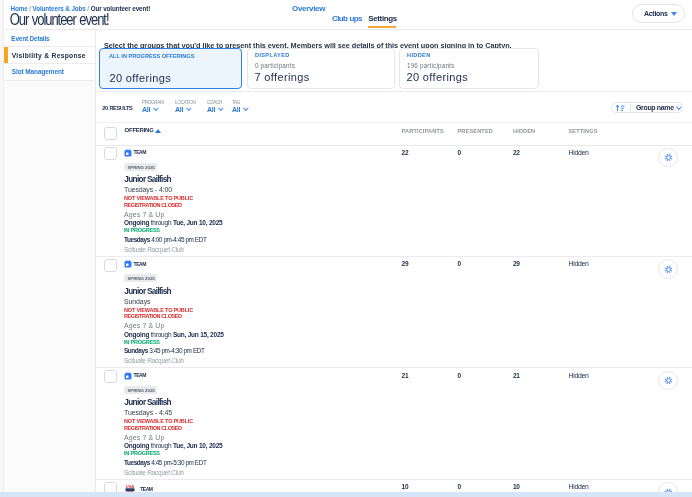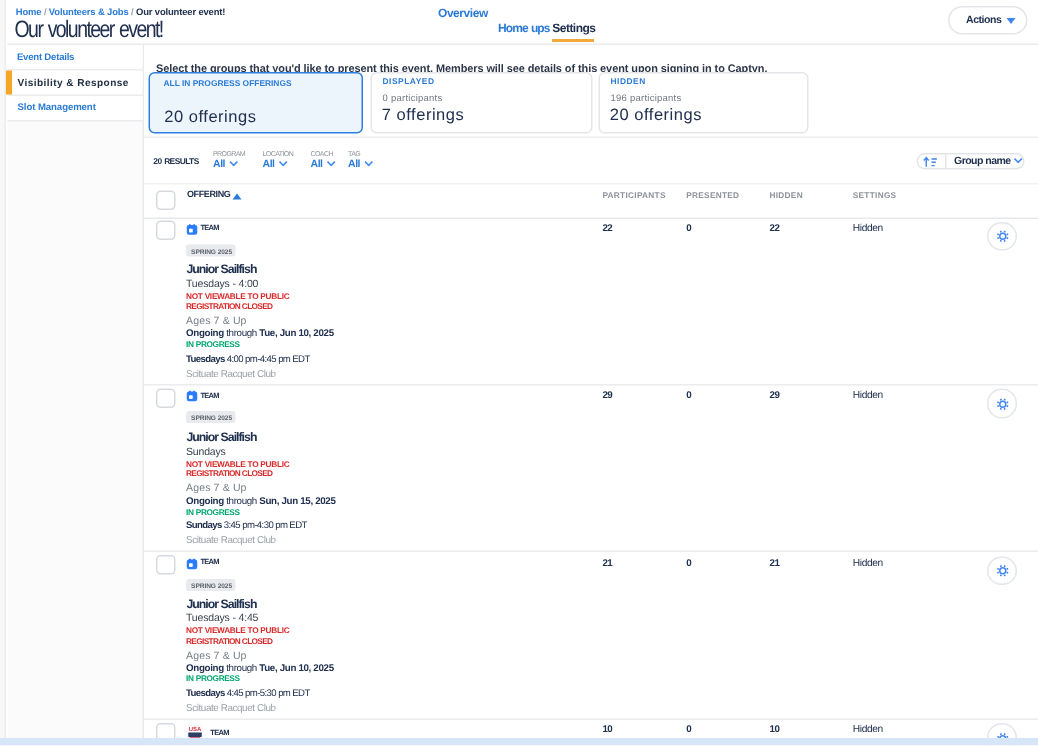--- a/index.html
+++ b/index.html
@@ -14,21 +14,21 @@
 .sepline { position:absolute; height:1px; background:#ececee; }
 </style>
 </head>
 <body>
 
 <div class="abs" style="left:0;top:0;width:4px;height:497px;background:#f8f8f9;border-right:1px solid #ebebed;"></div>
 <div class="abs" style="left:5px;top:0;width:687px;height:30px;background:#fff;border-bottom:1px solid #e9ebee;"></div>
 <div class="abs" style="left:10.5px;top:5px;font-size:6.3px;font-weight:bold;letter-spacing:-0.1px;color:#9aa1a9;"><span class="blue">Home</span> / <span class="blue">Volunteers &amp; Jobs</span> / <span class="navy">Our volunteer event!</span></div>
 <div class="abs navy" style="left:9.7px;top:10px;font-size:13px;letter-spacing:-1.05px;word-spacing:1px;transform:scaleY(1.22);transform-origin:top left;">Our volunteer event!</div>
 <div class="abs blue b" style="left:292px;top:4px;font-size:8px;letter-spacing:-0.3px;">Overview</div>
-<div class="abs blue b" style="left:332px;top:13.8px;font-size:8px;letter-spacing:-0.6px;word-spacing:0.5px;">Home ups</div>
+<div class="abs blue b" style="left:332px;top:13.8px;font-size:8px;letter-spacing:-0.6px;word-spacing:0.5px;">Club ups</div>
 <div class="abs navy b" style="left:368.2px;top:13.8px;font-size:8px;letter-spacing:-0.35px;">Settings</div>
 <div class="abs" style="left:368px;top:25.8px;width:28px;height:1.8px;background:#f2a93b;"></div>
 <div class="abs" style="left:632px;top:3.5px;width:53px;height:19.5px;border:1px solid #e3e5e9;border-radius:10px;background:#fff;"></div>
 <div class="abs navy b" style="left:644px;top:9.8px;font-size:7px;letter-spacing:-0.3px;">Actions</div>
 <div class="abs" style="left:671px;top:11.7px;width:0;height:0;border-left:3px solid transparent;border-right:3px solid transparent;border-top:4px solid #4186f0;"></div>
 <div class="abs" style="left:5px;top:30px;width:91px;height:467px;background:#fbfbfc;border-right:1px solid #e7e9ec;"></div>
 <div class="abs" style="left:5px;top:30px;width:90px;height:50px;background:#fff;"></div>
 <div class="abs" style="left:5px;top:46px;width:91px;height:1px;background:#ececee;"></div>
 <div class="abs" style="left:5px;top:63px;width:91px;height:1px;background:#ececee;"></div>
 <div class="abs" style="left:5px;top:80px;width:91px;height:1px;background:#ececee;"></div>

